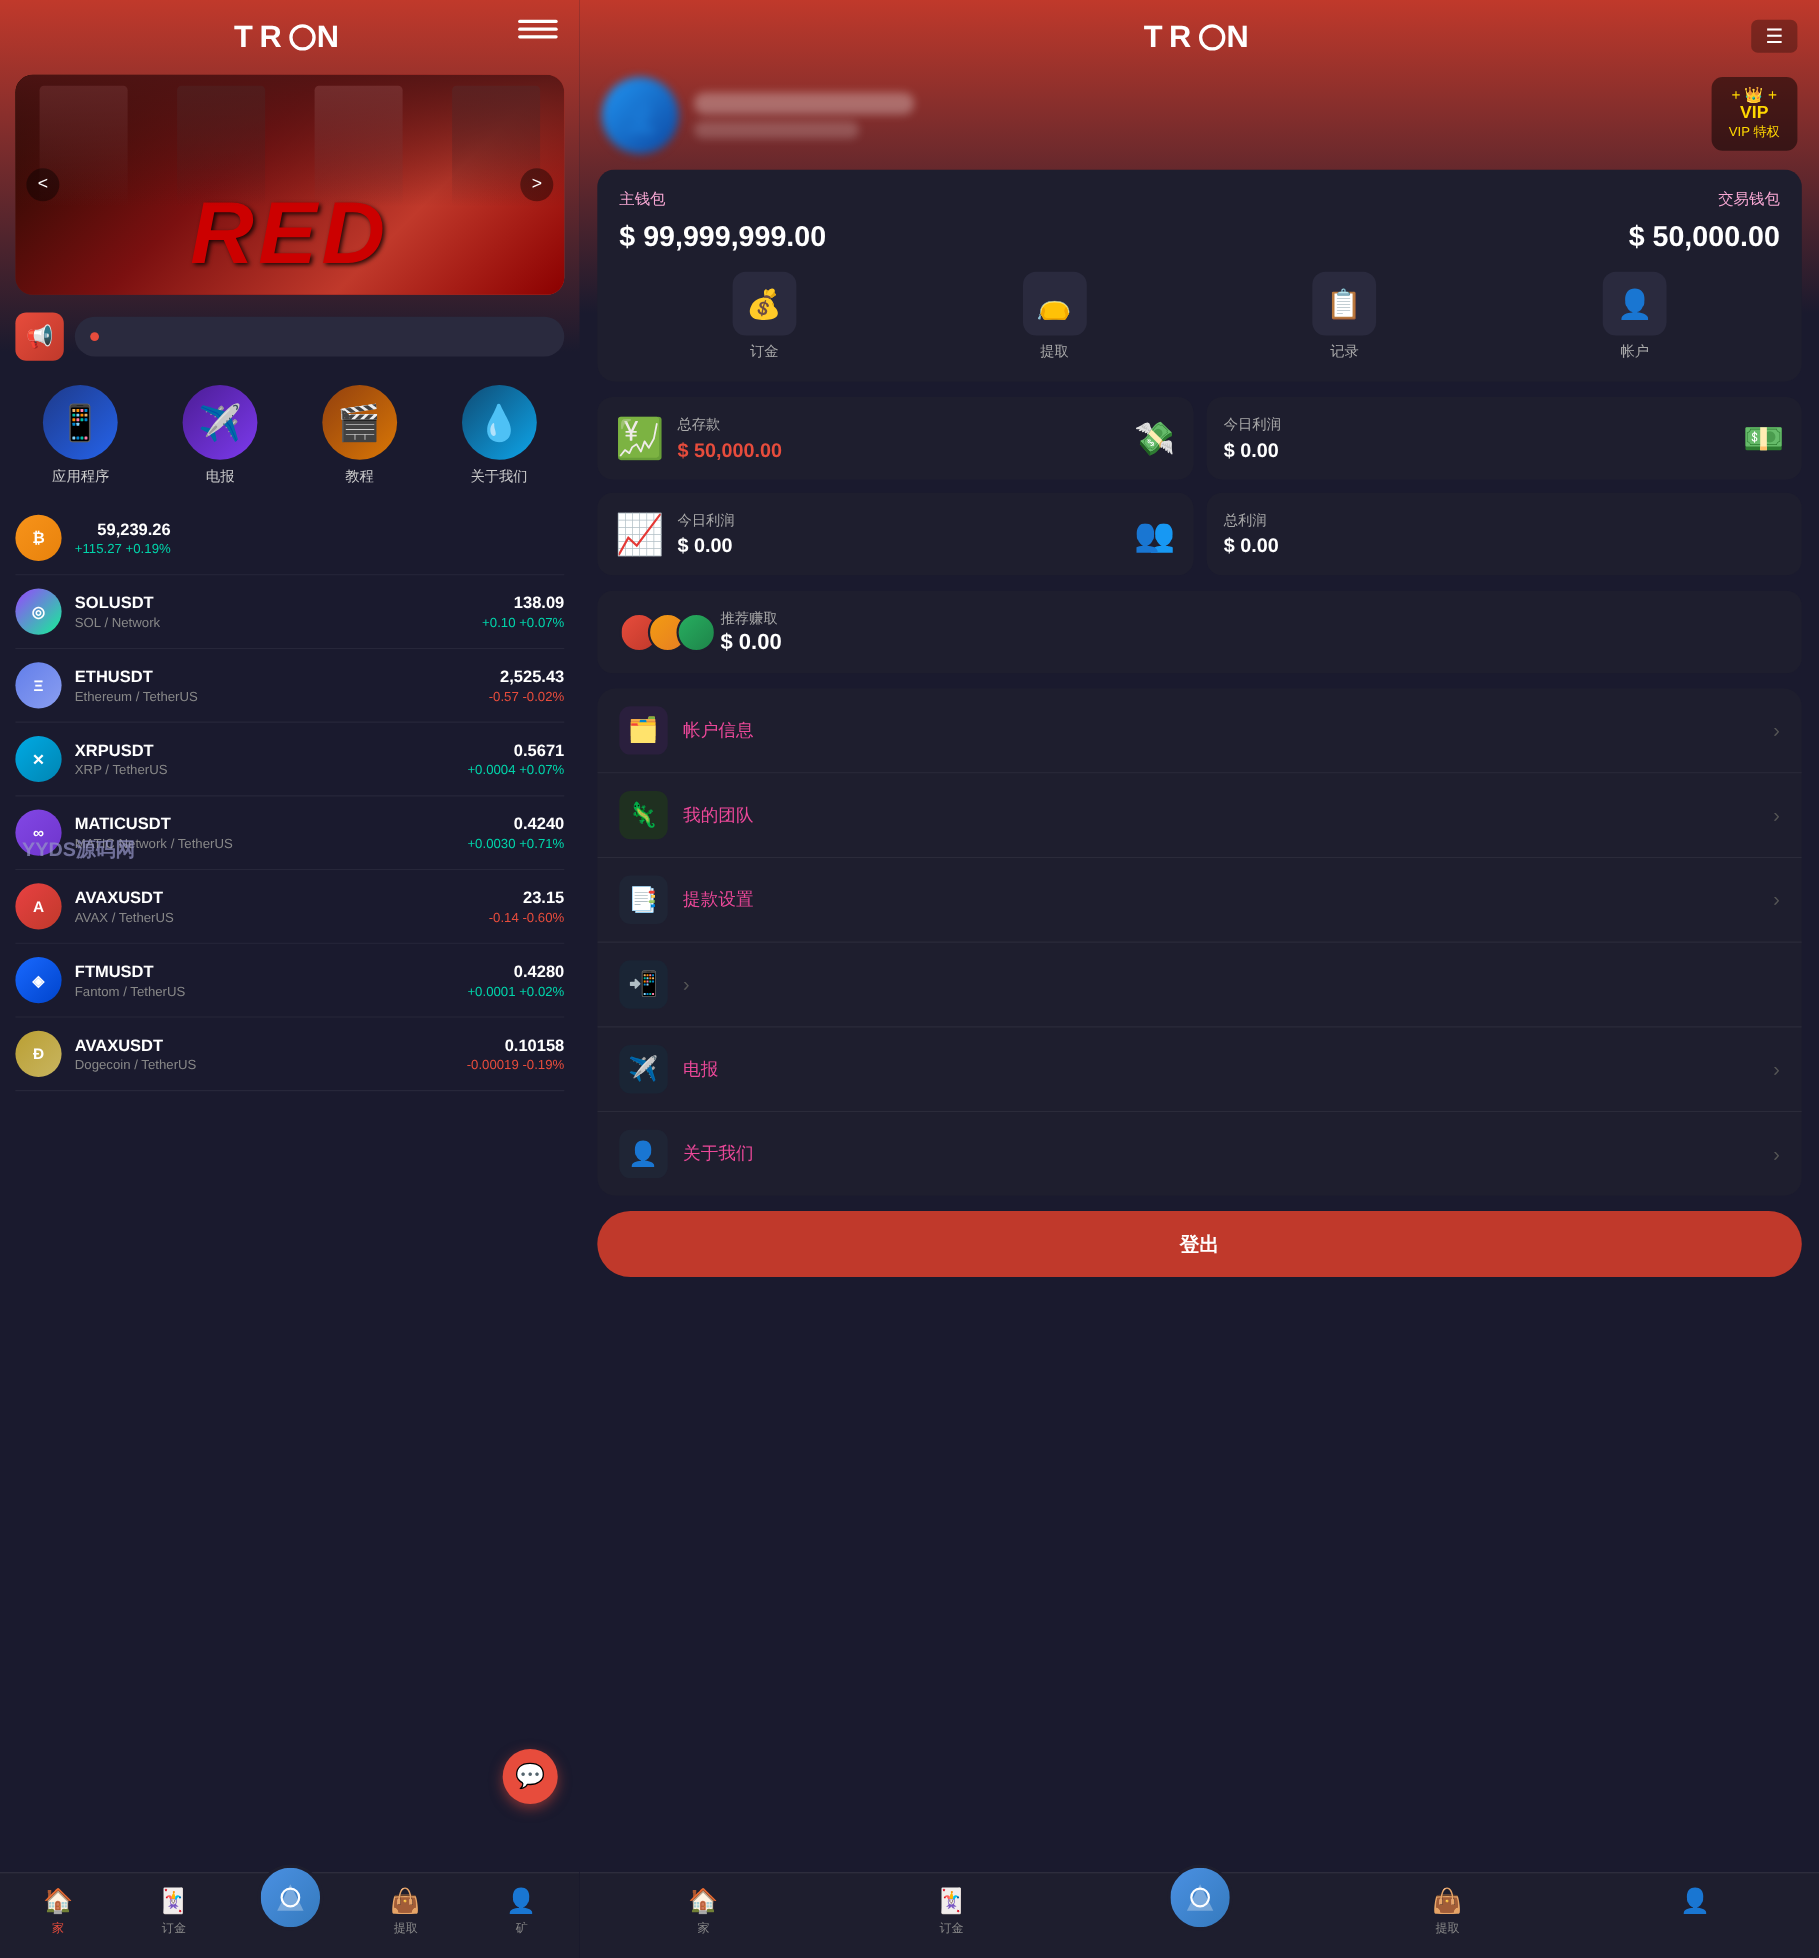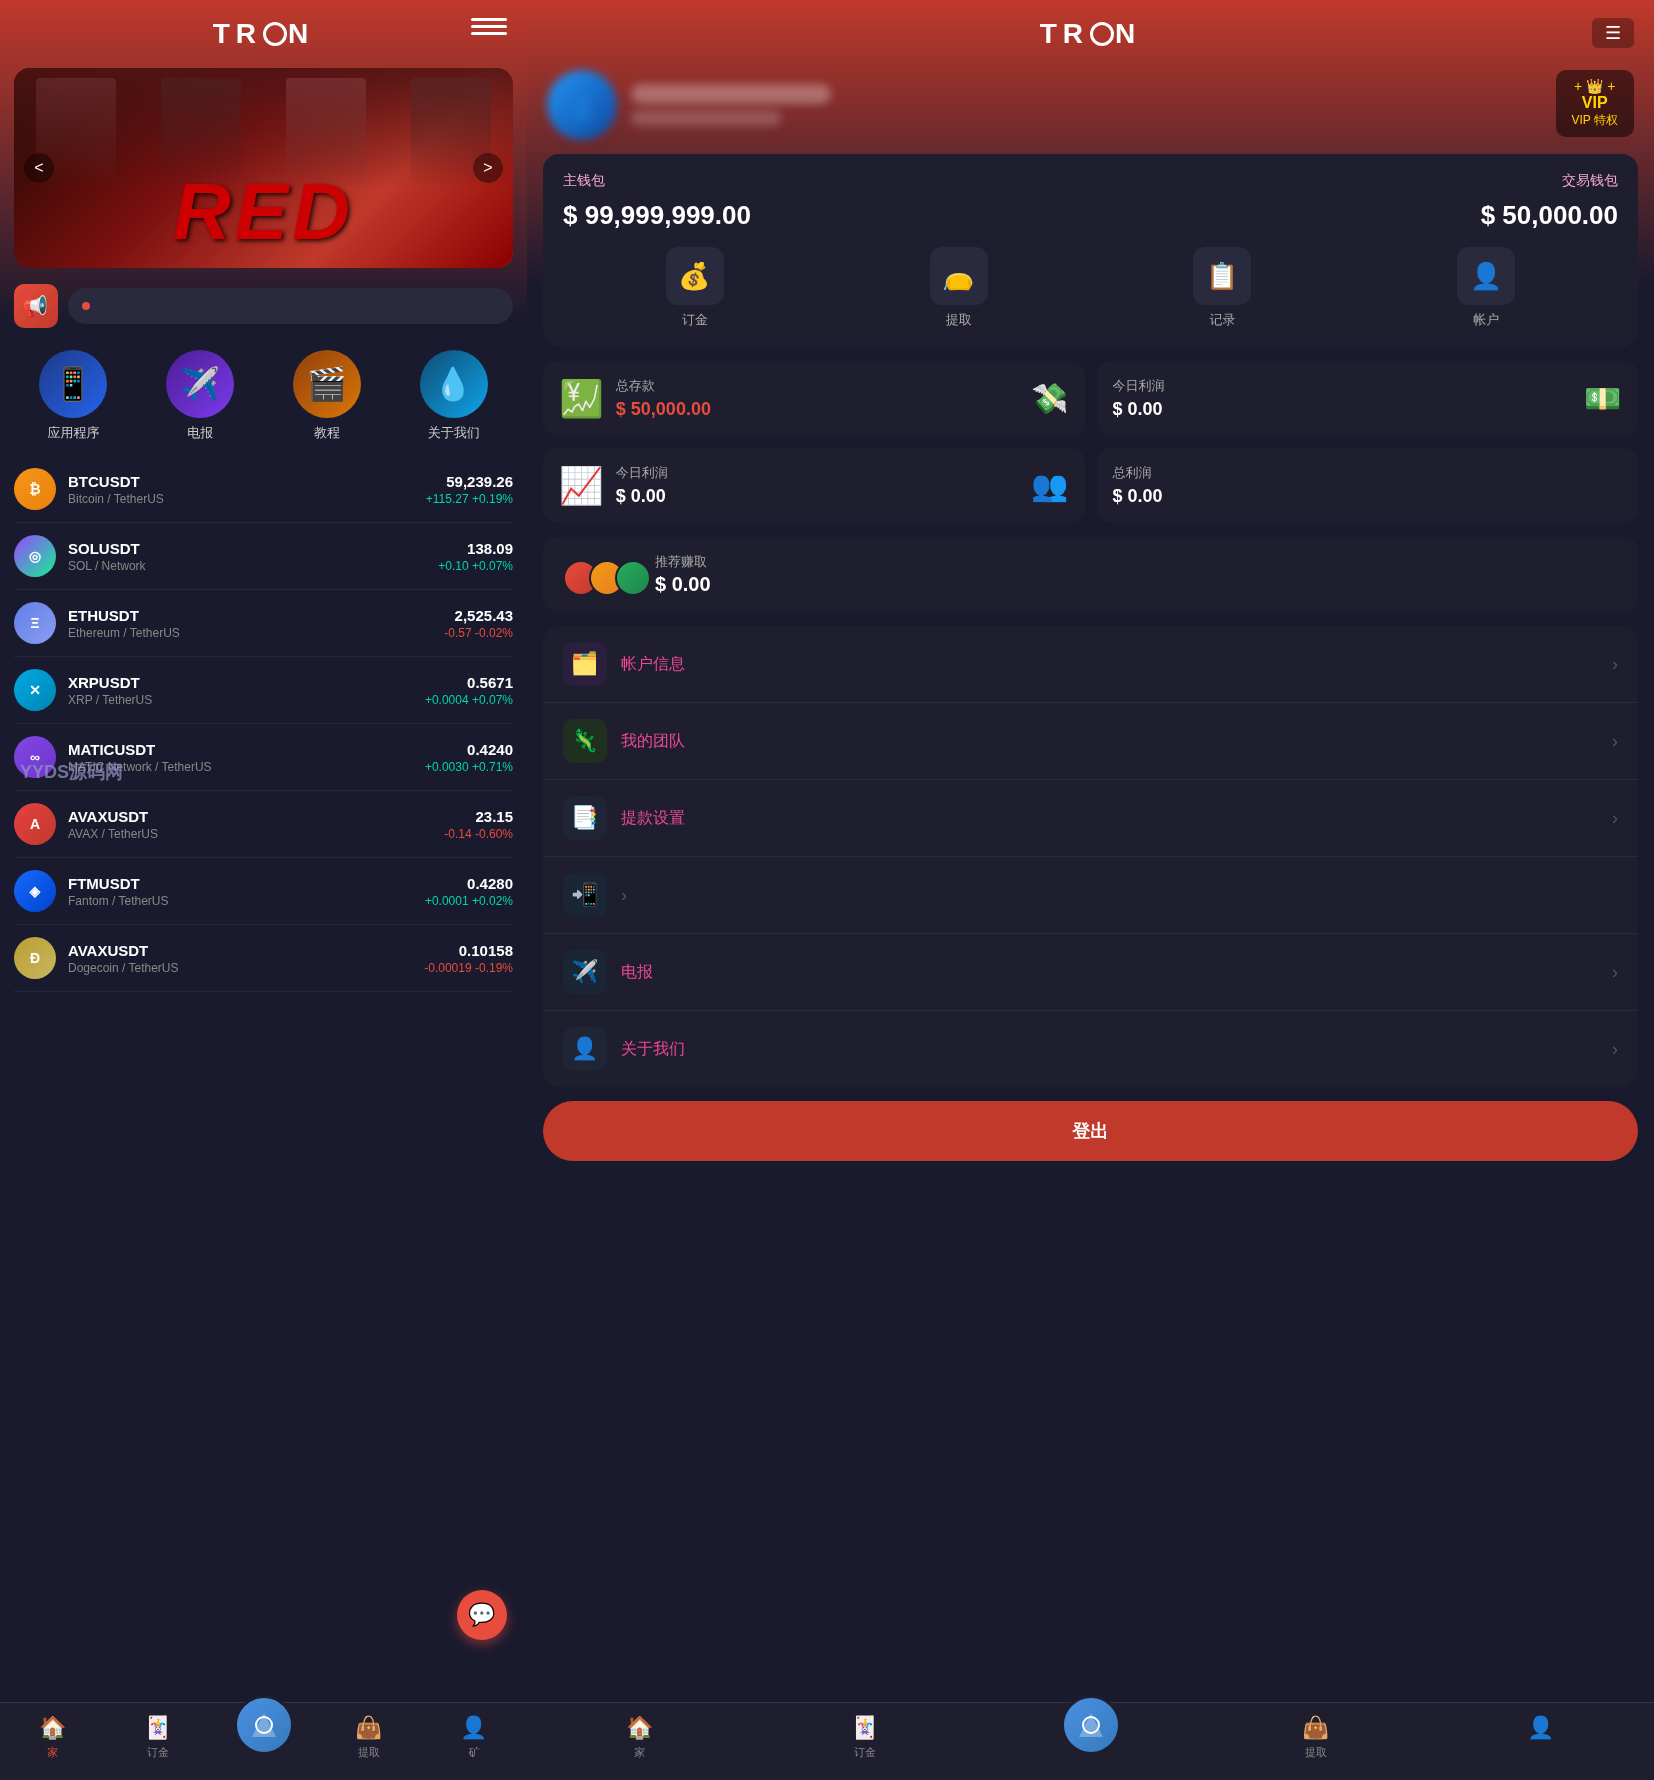--- a/index.html
+++ b/index.html
@@ -543,21 +543,21 @@
       font-size: 30px;
       margin-left: auto;
     }
 
     
     .referral-card {
       background: #1e1e2e;
       border-radius: 14px;
       padding: 16px 20px;
       display: flex;
-      align-items: flex-end;
+      align-items: center;
       margin-bottom: 14px;
     }
 
     .referral-icons {
       display: flex;
       margin-right: 14px;
     }
 
     .referral-icon-circle {
       width: 36px;
@@ -740,24 +740,20 @@
     <div class="quick-item">
       <div class="quick-icon teal">💧</div>
       <span class="quick-label">关于我们</span>
     </div>
   </div>
 
   <div class="coin-list">
 
     <div class="coin-item">
       <div class="coin-logo btc">₿</div>
-      <div class="coin-info">
-        <div class="coin-name">BTCUSDT</div>
-        <div class="coin-pair">Bitcoin / TetherUS</div>
-      </div>
       <div class="coin-price-area">
         <div class="coin-price">59,239.26</div>
         <div class="coin-change positive">+115.27  +0.19%</div>
       </div>
     </div>
 
     <div class="coin-item">
       <div class="coin-logo sol">◎</div>
       <div class="coin-info">
         <div class="coin-name">SOLUSDT</div>

